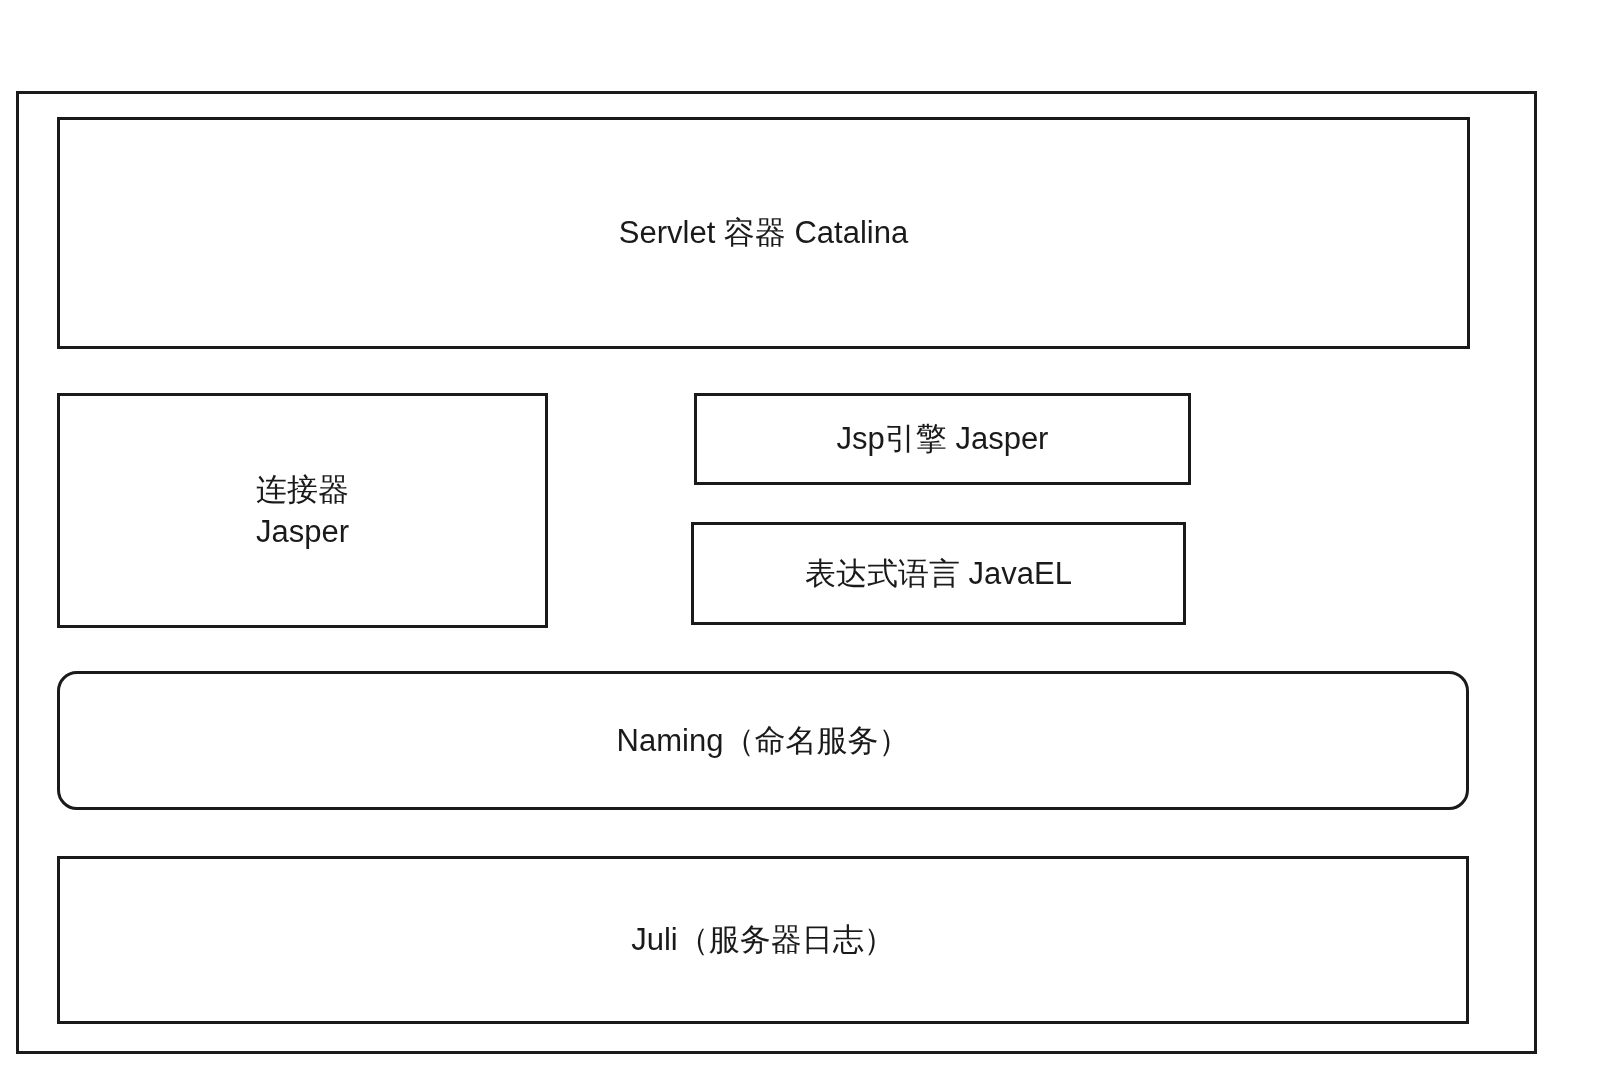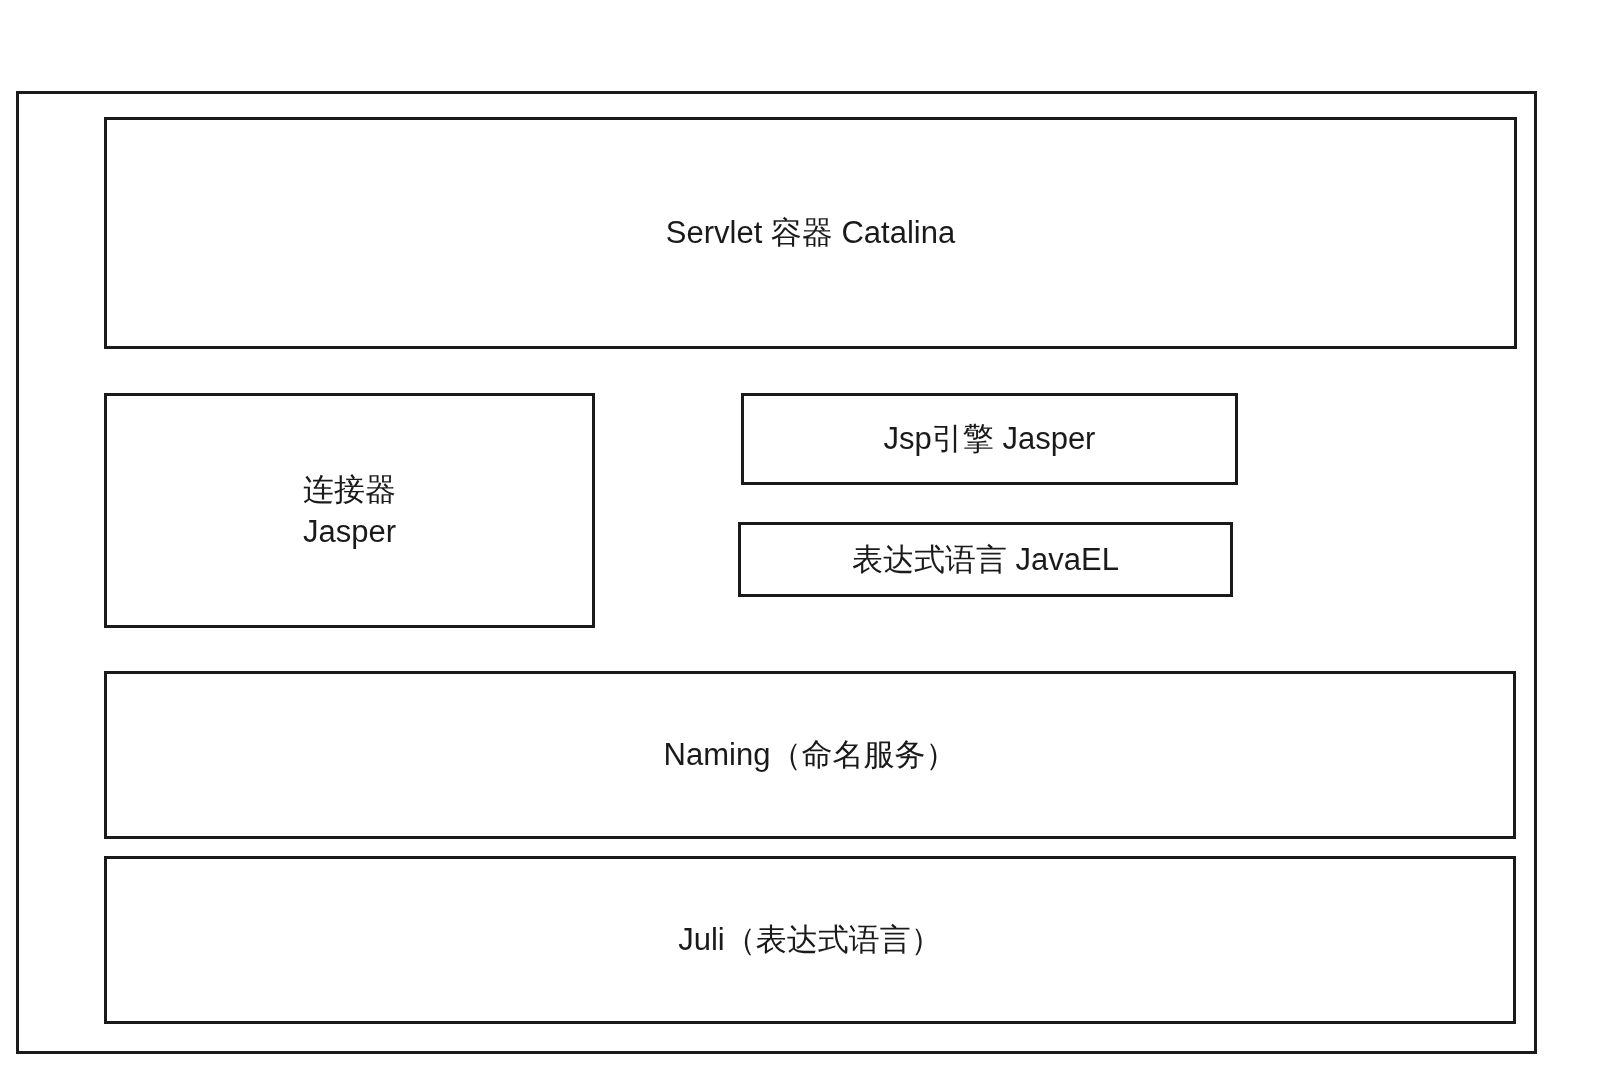--- a/index.html
+++ b/index.html
@@ -39,21 +39,20 @@
     border: 3px solid #1a1a1a;
     box-sizing: border-box;
     background: #ffffff;
     display: flex;
     align-items: center;
     justify-content: center;
     line-height: 1.35;
     font-size: 31px;
     color: #1a1a1a;
     white-space: pre-line;
-    margin-left: 47px;
   }
 
   
   .node-catalina {
     left: 38px;
     top: 23px;
     width: 1413px;
     height: 232px;
   }
 
@@ -71,29 +70,30 @@
     top: 299px;
     width: 497px;
     height: 92px;
   }
 
   
   .node-javael {
     left: 672px;
     top: 428px;
     width: 495px;
-    height: 75px;
+    height: 103px;
   }
 
   
   .node-naming {
     left: 38px;
     top: 577px;
     width: 1412px;
-    height: 168px;
+    height: 139px;
+    border-radius: 20px;
   }
 
   
   .node-juli {
     left: 38px;
     top: 762px;
     width: 1412px;
     height: 168px;
   }
 </style>
@@ -108,16 +108,16 @@
 
     <div class="node node-coyote">连接器
 Jasper</div>
 
     <div class="node node-jasper">Jsp引擎 Jasper</div>
 
     <div class="node node-javael">表达式语言 JavaEL</div>
 
     <div class="node node-naming">Naming（命名服务）</div>
 
-    <div class="node node-juli">Juli（表达式语言）</div>
+    <div class="node node-juli">Juli（服务器日志）</div>
 
   </div>
 </div>
 
 </body></html>

